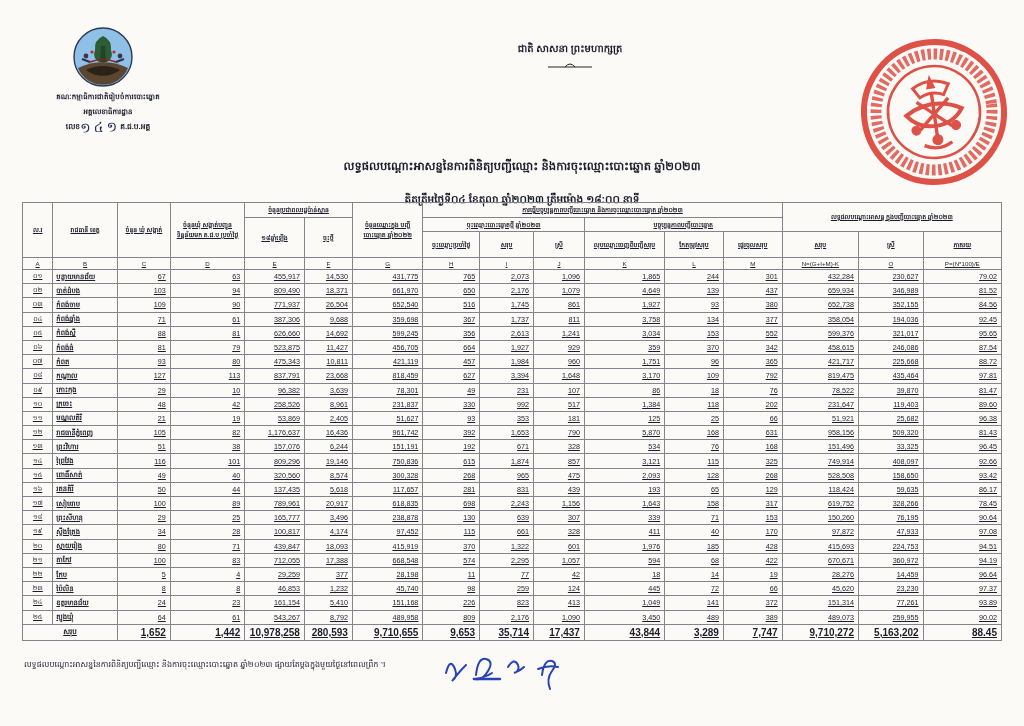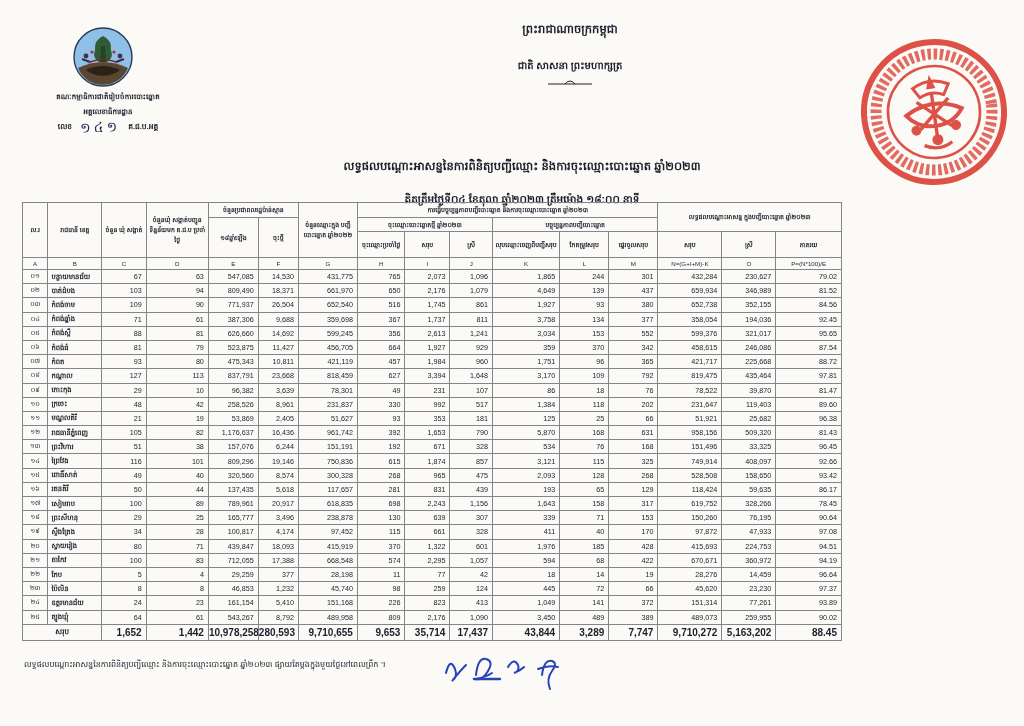--- a/index.html
+++ b/index.html
@@ -8,36 +8,36 @@
   .page {
     position:relative; width:1024px; height:726px; margin:0 auto;
     background:#fbfaf7; color:#1d1d2b; overflow:hidden;
     box-shadow:0 0 4px rgba(0,0,0,.25);
   }
   
   .logo-wrap { position:absolute; left:72px; top:26px; width:62px; height:62px; }
   .org-block { position:absolute; left:18px; top:92px; width:180px; text-align:center; }
   .org-line1 { font-size:7px; font-weight:bold; letter-spacing:.2px; }
   .org-line2 { font-size:7px; font-weight:bold; margin-top:5px; }
-  .org-line3 { font-size:7.5px; font-weight:bold; margin-top:5px; display:flex; justify-content:center; align-items:flex-end; gap:8px; }
+  .org-line3 { font-size:7.5px; font-weight:bold; margin-top:5px; display:flex; justify-content:center; align-items:flex-end; }
   .doc-no-hand { font-size:14px; color:#1d2a55; font-weight:normal; letter-spacing:3px; transform:rotate(-2deg); display:inline-block; line-height:.8; }
   .kingdom-block { position:absolute; left:420px; top:22px; width:300px; text-align:center; }
   .kingdom-line1 { font-size:11.5px; font-weight:bold; }
   .kingdom-line2 { font-size:10px; font-weight:bold; margin-top:20px; }
   .divider { width:46px; height:8px; margin:6px auto 0 auto; }
   .date-block { position:absolute; left:752px; top:120px; width:220px; text-align:center; }
   .date-line1 { font-size:7.3px; }
   .date-line2 { font-size:7.3px; margin-top:9px; }
   .stamp-wrap { position:absolute; left:858px; top:36px; width:152px; height:152px; opacity:.88; }
   .title-block { position:absolute; left:152px; top:159px; width:740px; text-align:center; }
   .title-line1 { font-size:11.5px; font-weight:bold; }
   .title-line2 { font-size:10.5px; font-weight:bold; margin-top:17px; }
   
   .tbl-wrap { position:absolute; left:22px; top:202px; width:980px; }
-  table { border-collapse:collapse; width:820px; table-layout:fixed; }
+  table { border-collapse:collapse; width:980px; table-layout:fixed;text-decoration:underline; }
   th,td { border:1px solid #84848d; overflow:hidden; white-space:nowrap; }
   thead th { font-size:6.2px; font-weight:bold; text-align:center; padding:1px 1px; line-height:1.6; white-space:normal; }
   tr.h1 th { height:15px; }
   tr.h2 th { height:14px; }
   tr.h3 th { height:26px; }
   tr.letters td { height:12px; font-size:6.2px; text-align:center; color:#2a2a36; }
   tbody td { height:14.2px; font-size:7.2px; }
   td.c-no   { text-align:center; font-size:6.4px; }
   td.c-prov { text-align:left; padding-left:3px; font-size:6.8px; font-weight:bold; }
   td.c-num  { text-align:right; padding-right:4px; }
@@ -72,21 +72,20 @@
     <div class="org-line1">គណៈកម្មាធិការជាតិរៀបចំការបោះឆ្នោត</div>
     <div class="org-line2">អគ្គលេខាធិការដ្ឋាន</div>
     <div class="org-line3">
       <span>លេខ</span>
       <span class="doc-no-hand">១៤១</span>
       <span>គ.ជ.ប.អគ្គ</span>
     </div>
   </div>
 
   <div class="kingdom-block">
-    <div class="kingdom-line1">ព្រះរាជាណាចក្រកម្ពុជា</div>
     <div class="kingdom-line2">ជាតិ សាសនា ព្រះមហាក្សត្រ</div>
     <svg class="divider" viewBox="0 0 46 8">
       <path d="M1 4 h44 M18 4 q5 -6 10 0" stroke="#222" stroke-width="1" fill="none"></path>
     </svg>
   </div>
 
 
   <div class="stamp-wrap">
     <svg width="152" height="152" viewBox="0 0 152 152" style="transform:rotate(-8deg)">
       <circle cx="76" cy="76" r="70" fill="none" stroke="#d93a2e" stroke-width="6"></circle>
@@ -176,21 +175,21 @@
             <td>O</td>
             <td>P=(N*100)/E</td>
           </tr>
       </thead>
       <tbody>
           <tr>
             <td class="c-no">០១</td>
             <td class="c-prov">បន្ទាយមានជ័យ</td>
             <td class="c-num">67</td>
             <td class="c-num">63</td>
-            <td class="c-num">547,085</td>
+            <td class="c-num">455,917</td>
             <td class="c-num">14,530</td>
             <td class="c-num">431,775</td>
             <td class="c-num">765</td>
             <td class="c-num">2,073</td>
             <td class="c-num">1,096</td>
             <td class="c-num">1,865</td>
             <td class="c-num">244</td>
             <td class="c-num">301</td>
             <td class="c-num">432,284</td>
             <td class="c-num">230,627</td>

